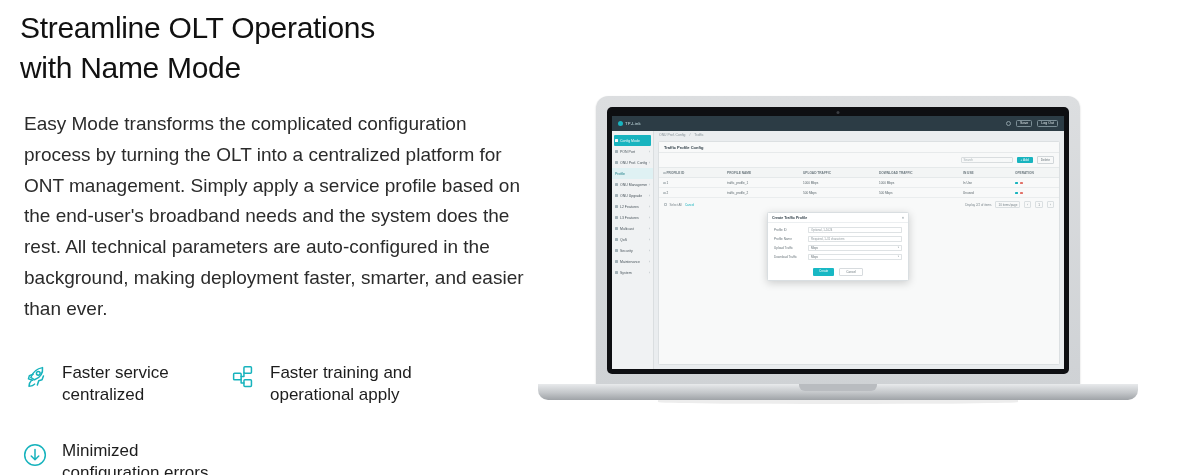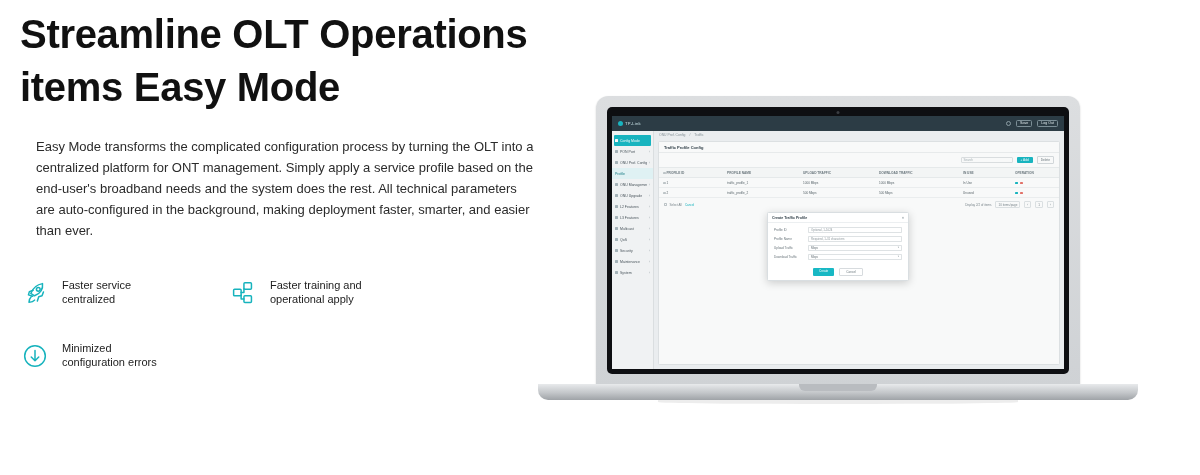--- a/index.html
+++ b/index.html
@@ -16,33 +16,33 @@
     background: #ffffff;
   }
 
   
   .left {
     position: absolute;
     left: 20px; top: 8px;
     width: 530px;
   }
   .headline {
-    font-size: 40px;
-    font-weight: bold;
+    font-size: 30px;
+    font-weight: normal;
     line-height: 1.32;
     color: #111111;
     letter-spacing: -0.3px;
     margin: 0 0 22px 0;
   }
   .headline .l2 { display: block; }
   .body-copy {
-    font-size: 13px;
+    font-size: 19px;
     line-height: 1.62;
     color: #2b2b2b;
-    margin: 16px;
+    margin: 4px;
     max-width: 500px;
   }
 
   .benefits {
     margin-top: 36px;
     display: grid;
     grid-template-columns: 200px 215px;
     grid-row-gap: 32px;
     grid-column-gap: 8px;
   }
@@ -52,21 +52,21 @@
     gap: 12px;
   }
   .benefit-icon {
     width: 30px; height: 30px;
     flex: 0 0 30px;
     color: #17b3bd;
     margin-top: 1px;
   }
   .benefit-icon svg { display: block; width: 30px; height: 30px; }
   .benefit-text {
-    font-size: 11px;
+    font-size: 17px;
     line-height: 1.33;
     color: #1d1d1d;
     padding-top: 1px;
   }
 
   
   .laptop {
     position: absolute;
     left: 538px; top: 96px;
     width: 600px; height: 325px;
@@ -430,21 +430,21 @@
   }
 </style>
 </head>
 <body>
 
 <div class="page">
 
   <div class="left">
     <h1 class="headline">
       <span>Streamline OLT Operations</span>
-      <span class="l2">items Easy Mode</span>
+      <span class="l2">with Name Mode</span>
     </h1>
     <p class="body-copy">Easy Mode transforms the complicated configuration process by turning the OLT into a centralized platform for ONT management. Simply apply a service profile based on the end-user's broadband needs and the system does the rest. All technical parameters are auto-configured in the background, making deployment faster, smarter, and easier than ever.</p>
 
     <div class="benefits">
 
       <div class="benefit">
         <span class="benefit-icon">
           <svg viewBox="0 0 32 32" fill="none" stroke="currentColor" stroke-width="1.6" stroke-linecap="round" stroke-linejoin="round">
             <path d="M12 20c-1.5 1.2-2.2 3.4-2.4 6 2.6-.2 4.8-.9 6-2.4"></path>
             <path d="M13.5 19.5 9 18l1-3.5 4-1.5"></path>

